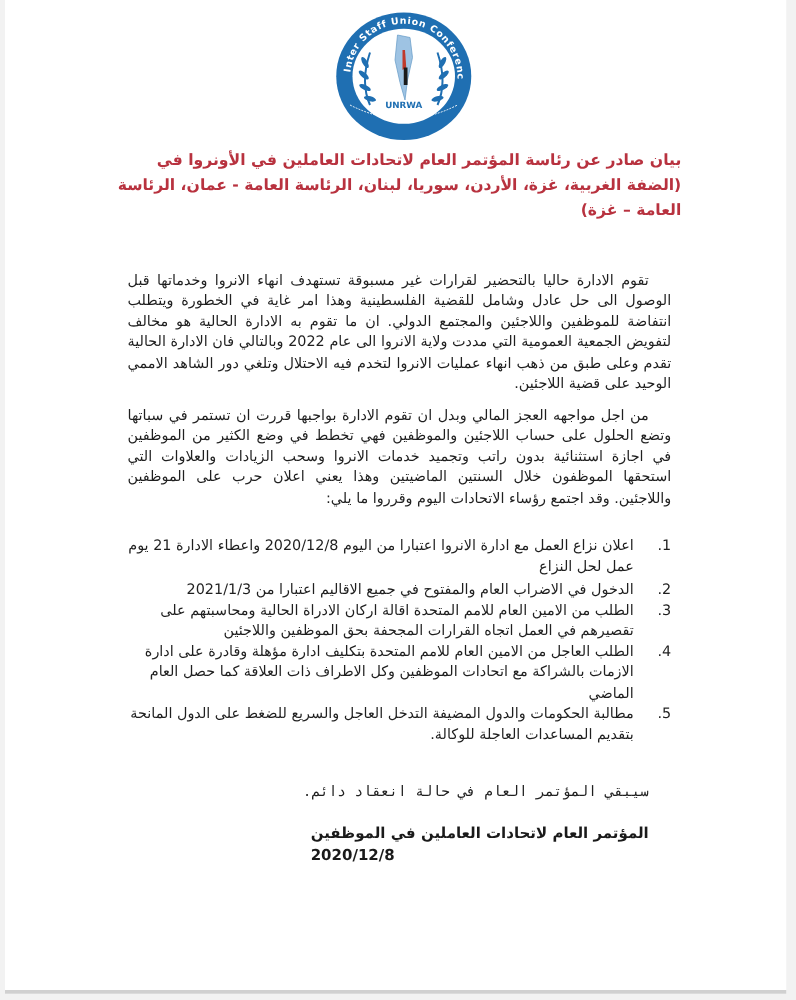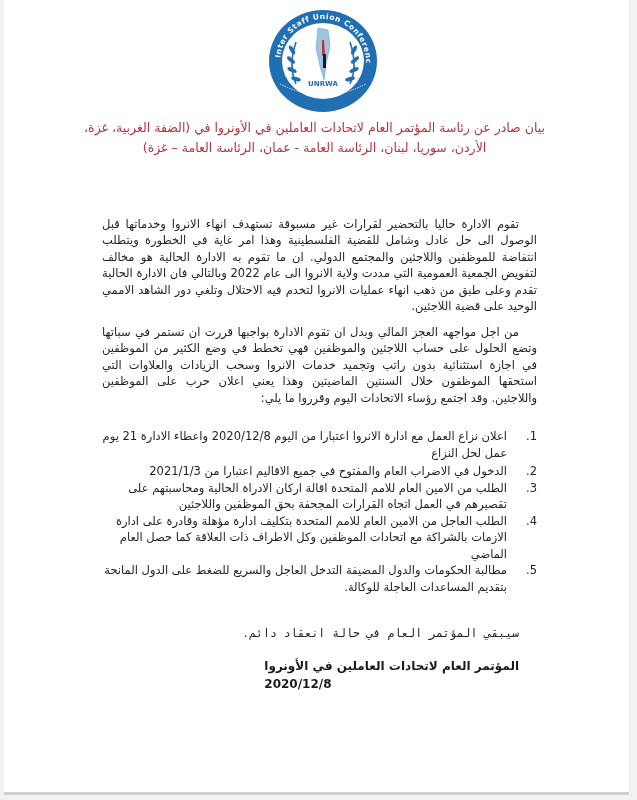--- a/index.html
+++ b/index.html
@@ -13,22 +13,22 @@
     position: absolute; left: 4px; top: 0; width: 625px; height: 795px;
     background: #ffffff;
     border-bottom: 3px solid #d0d0d0;
     box-sizing: border-box;
   }
   .logo {
     position: absolute; left: 258px; top: 6px; width: 122px; height: 108px;
   }
   .title {
     position: absolute; left: 80px; right: 84px; top: 118px;
-    direction: rtl; text-align: center;
-    color: #b8323f; font-weight: normal; font-size: 12.5px; line-height: 20px;
+    direction: rtl; 
+    color: #b8323f; font-weight: bold; font-size: 12.5px; line-height: 20px;
   }
   .greeting {
     position: absolute; right: 90px; top: 178px;
     direction: rtl; font-weight: bold; font-size: 12.5px; color: #1a1a1a;
   }
   .para {
     position: absolute; left: 98px; right: 92px;
     direction: rtl; text-align: justify; text-align-last: right;
     font-size: 11.5px; line-height: 16.5px; color: #1f1f1f;
   }
@@ -114,17 +114,17 @@
     </li>
     <li>
       <span class="num">.5</span>
       <span>مطالبة الحكومات والدول المضيفة التدخل العاجل والسريع للضغط على الدول المانحة بتقديم المساعدات العاجلة للوكالة.</span>
     </li>
   </ol>
 
   <div class="closing">سيبقي المؤتمر العام في حالة انعقاد دائم.</div>
 
   <div class="sig">
-    <div>المؤتمر العام لاتحادات العاملين في الأونروا</div>
+    <div>المؤتمر العام لاتحادات العاملين في الموظفين</div>
     <span class="date">2020/12/8</span>
   </div>
 
 </div>
 
 </body></html>

